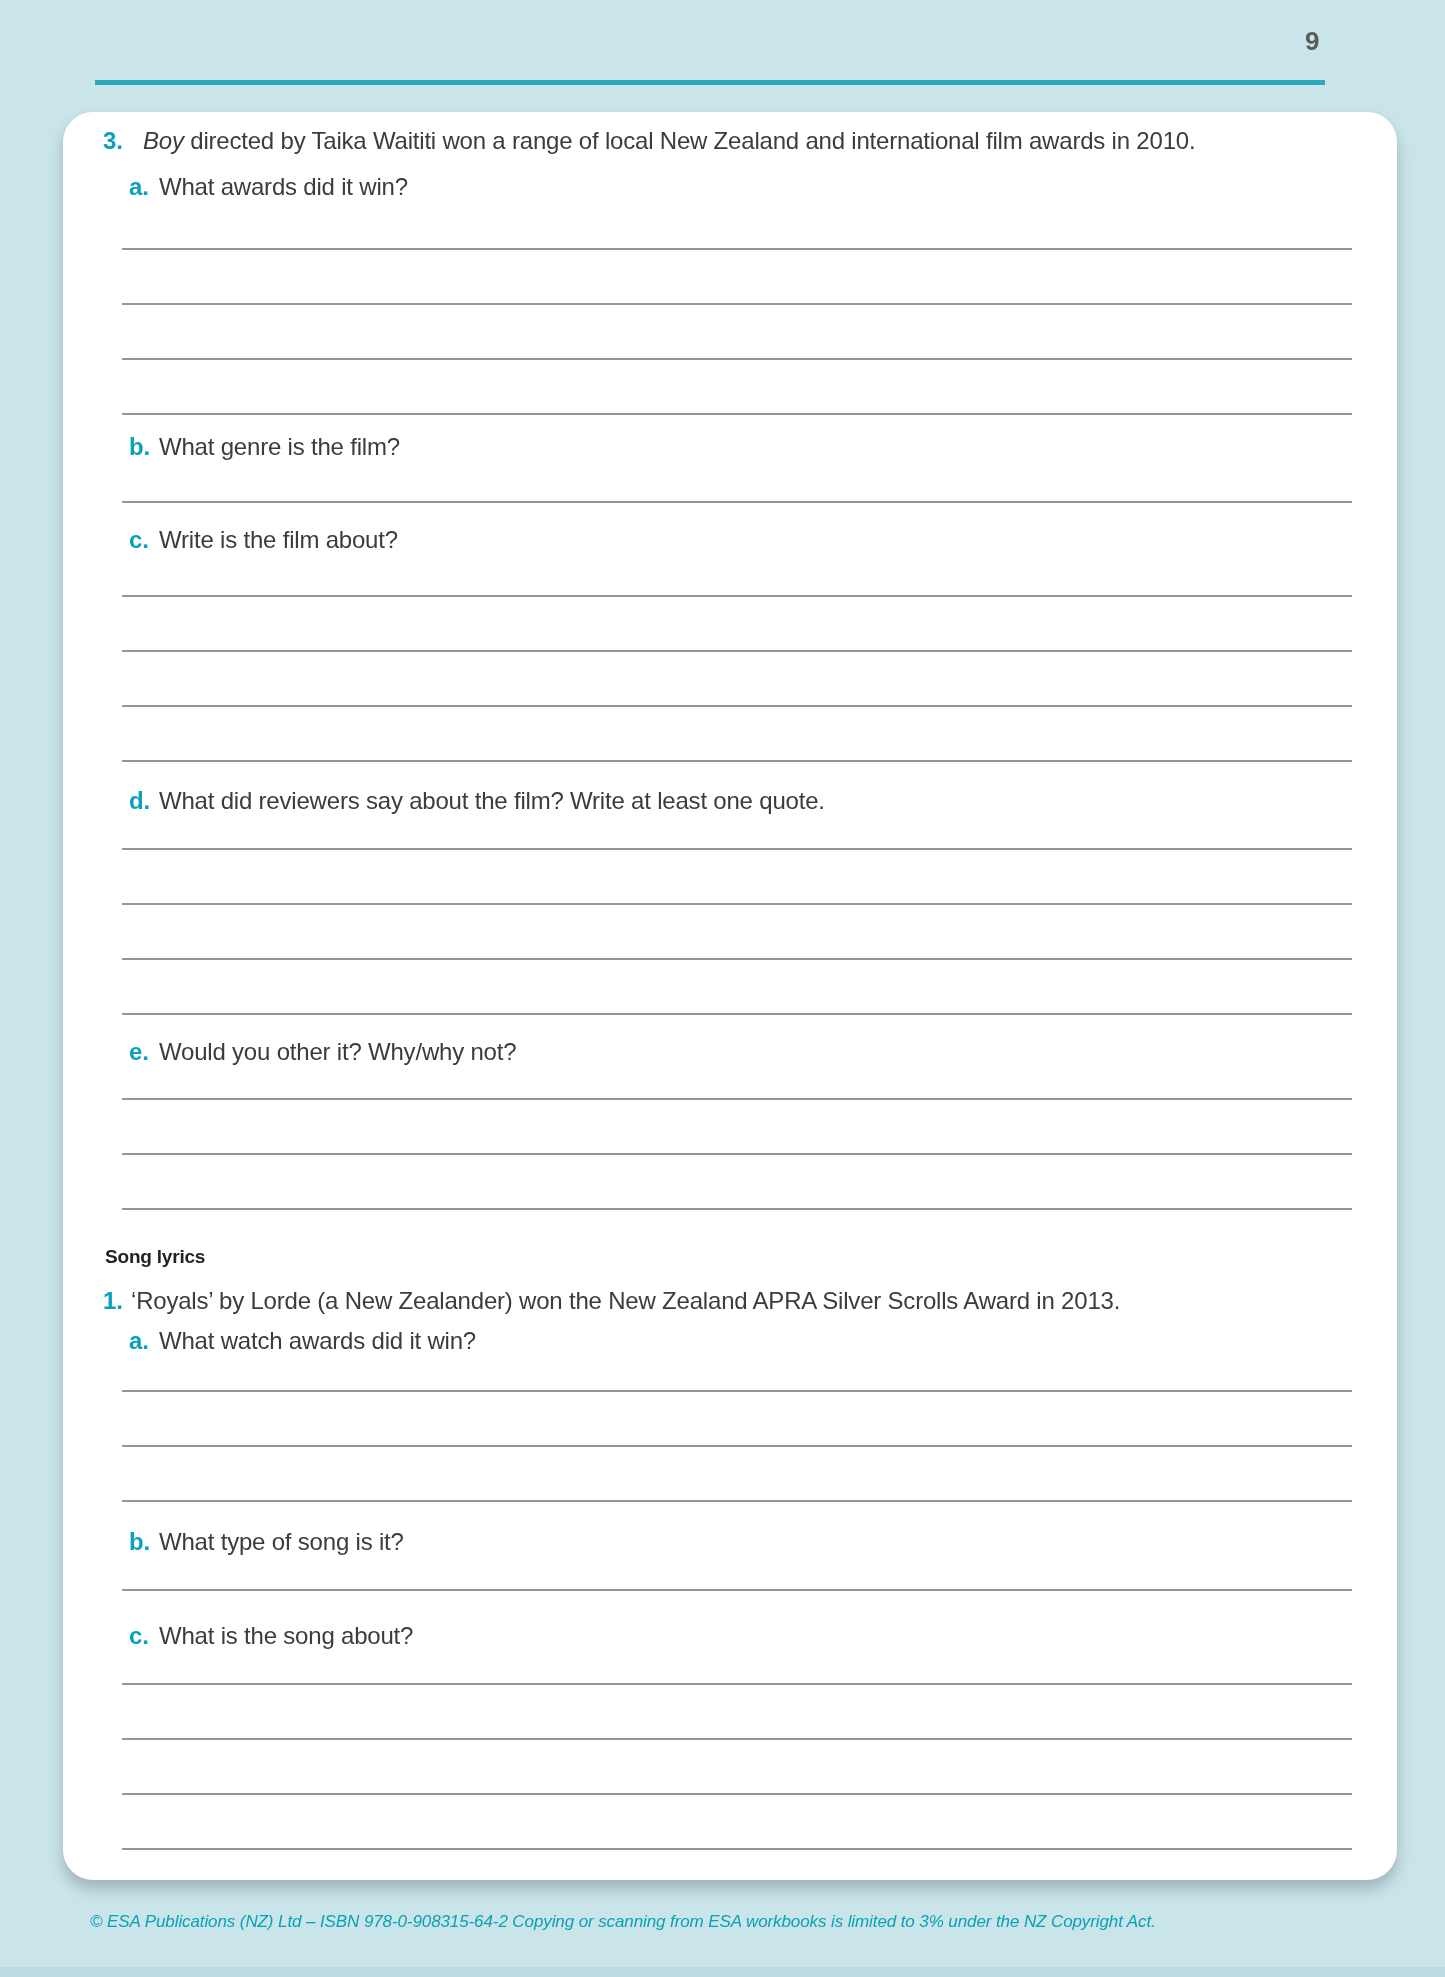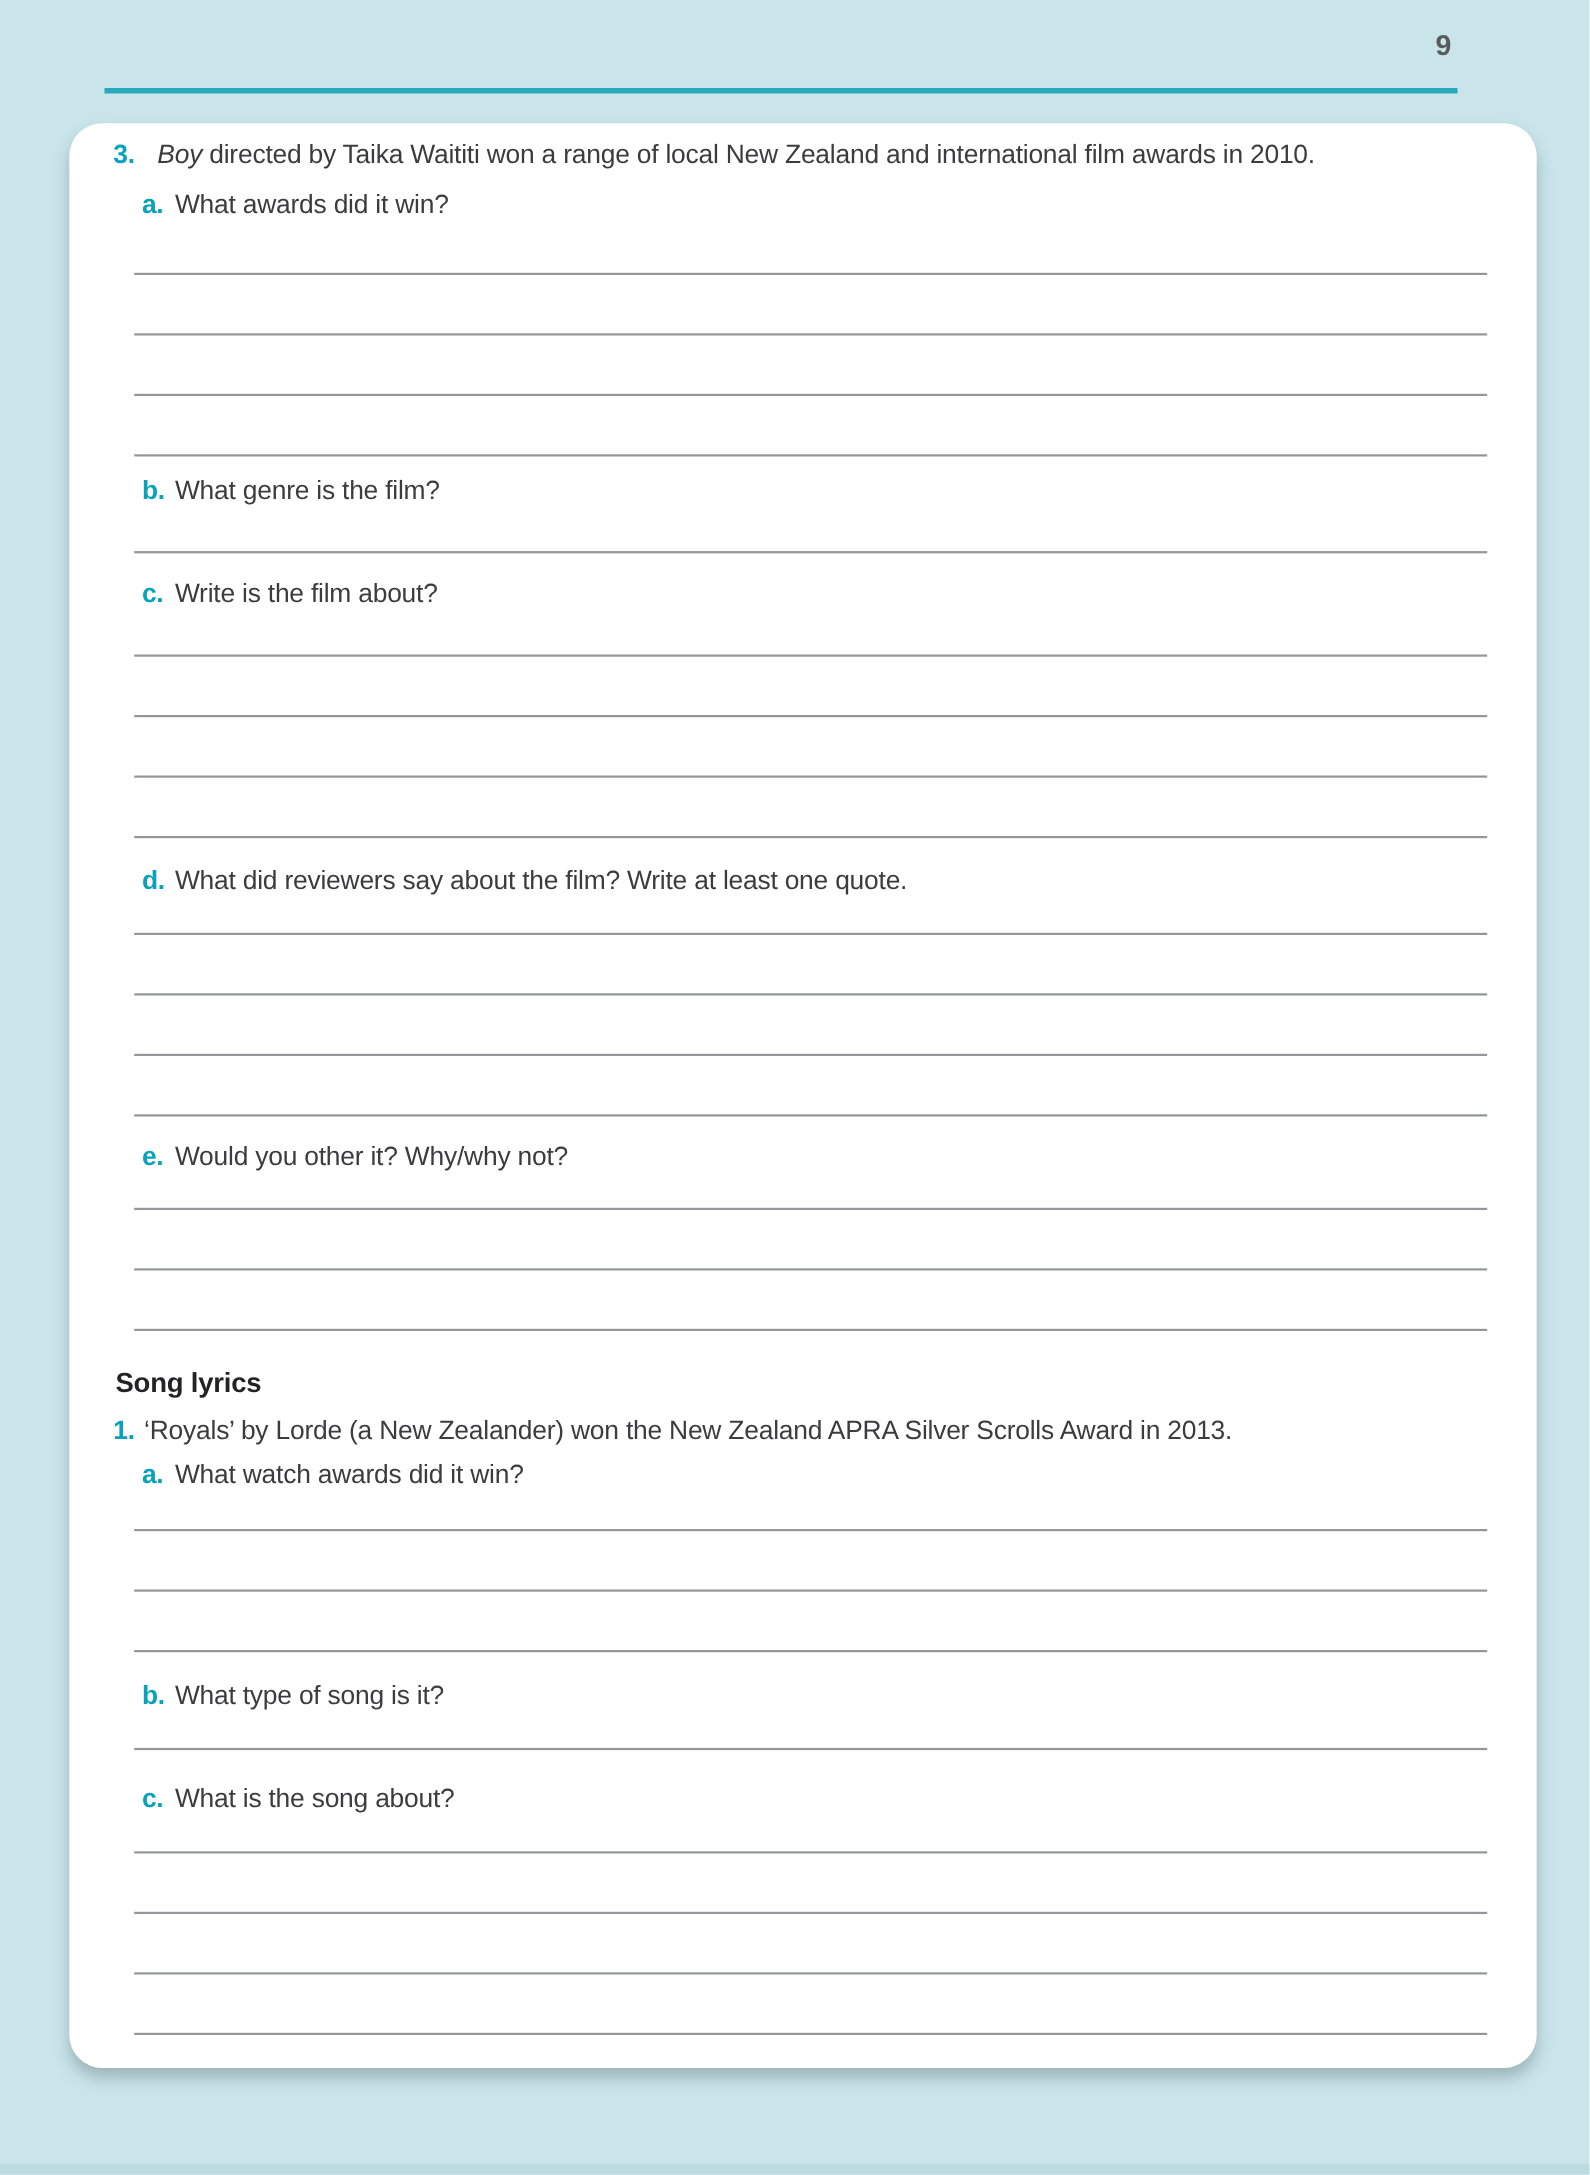--- a/index.html
+++ b/index.html
@@ -37,21 +37,21 @@
 
   
   .blk{position:absolute;display:flex;align-items:baseline;
        font-size:24px;line-height:34px;color:#3c3c3e;letter-spacing:-0.2px;}
   .q-intro{left:40px;}
   .q-intro .q-num{flex:none;width:28px;font-weight:bold;color:#0aa2ba;}
   .q-intro em{font-style:italic;margin-left:12px;}
   .part{left:66px;}
   .part .part-label{flex:none;width:30px;font-weight:bold;color:#0aa2ba;}
   .section-heading{
-    position:absolute;left:42px;font-size:25px;line-height:34px;
+    position:absolute;left:42px;font-size:19px;line-height:34px;
     font-weight:bold;color:#232325;letter-spacing:-0.2px;
   }
 
   
   .lines{position:absolute;left:59px;width:1230px;pointer-events:none;}
   .answer-line{height:53px;border-bottom:2px solid #949699;}
 
   
   .footer-text{
     position:absolute;left:90px;top:1912px;width:1300px;
@@ -160,15 +160,16 @@
     </div>
     <div class="lines" style="top:1518px;">
         <div class="answer-line"></div>
         <div class="answer-line"></div>
         <div class="answer-line"></div>
         <div class="answer-line"></div>
       </div>
 
   </div>
 
+  <div class="footer-text">© ESA Publications (NZ) Ltd  –  ISBN 978-0-908315-64-2  Copying or scanning from ESA workbooks is limited to 3% under the NZ Copyright Act.</div>
   <div class="bottom-strip"></div>
 
 </div>
 
 </body></html>

